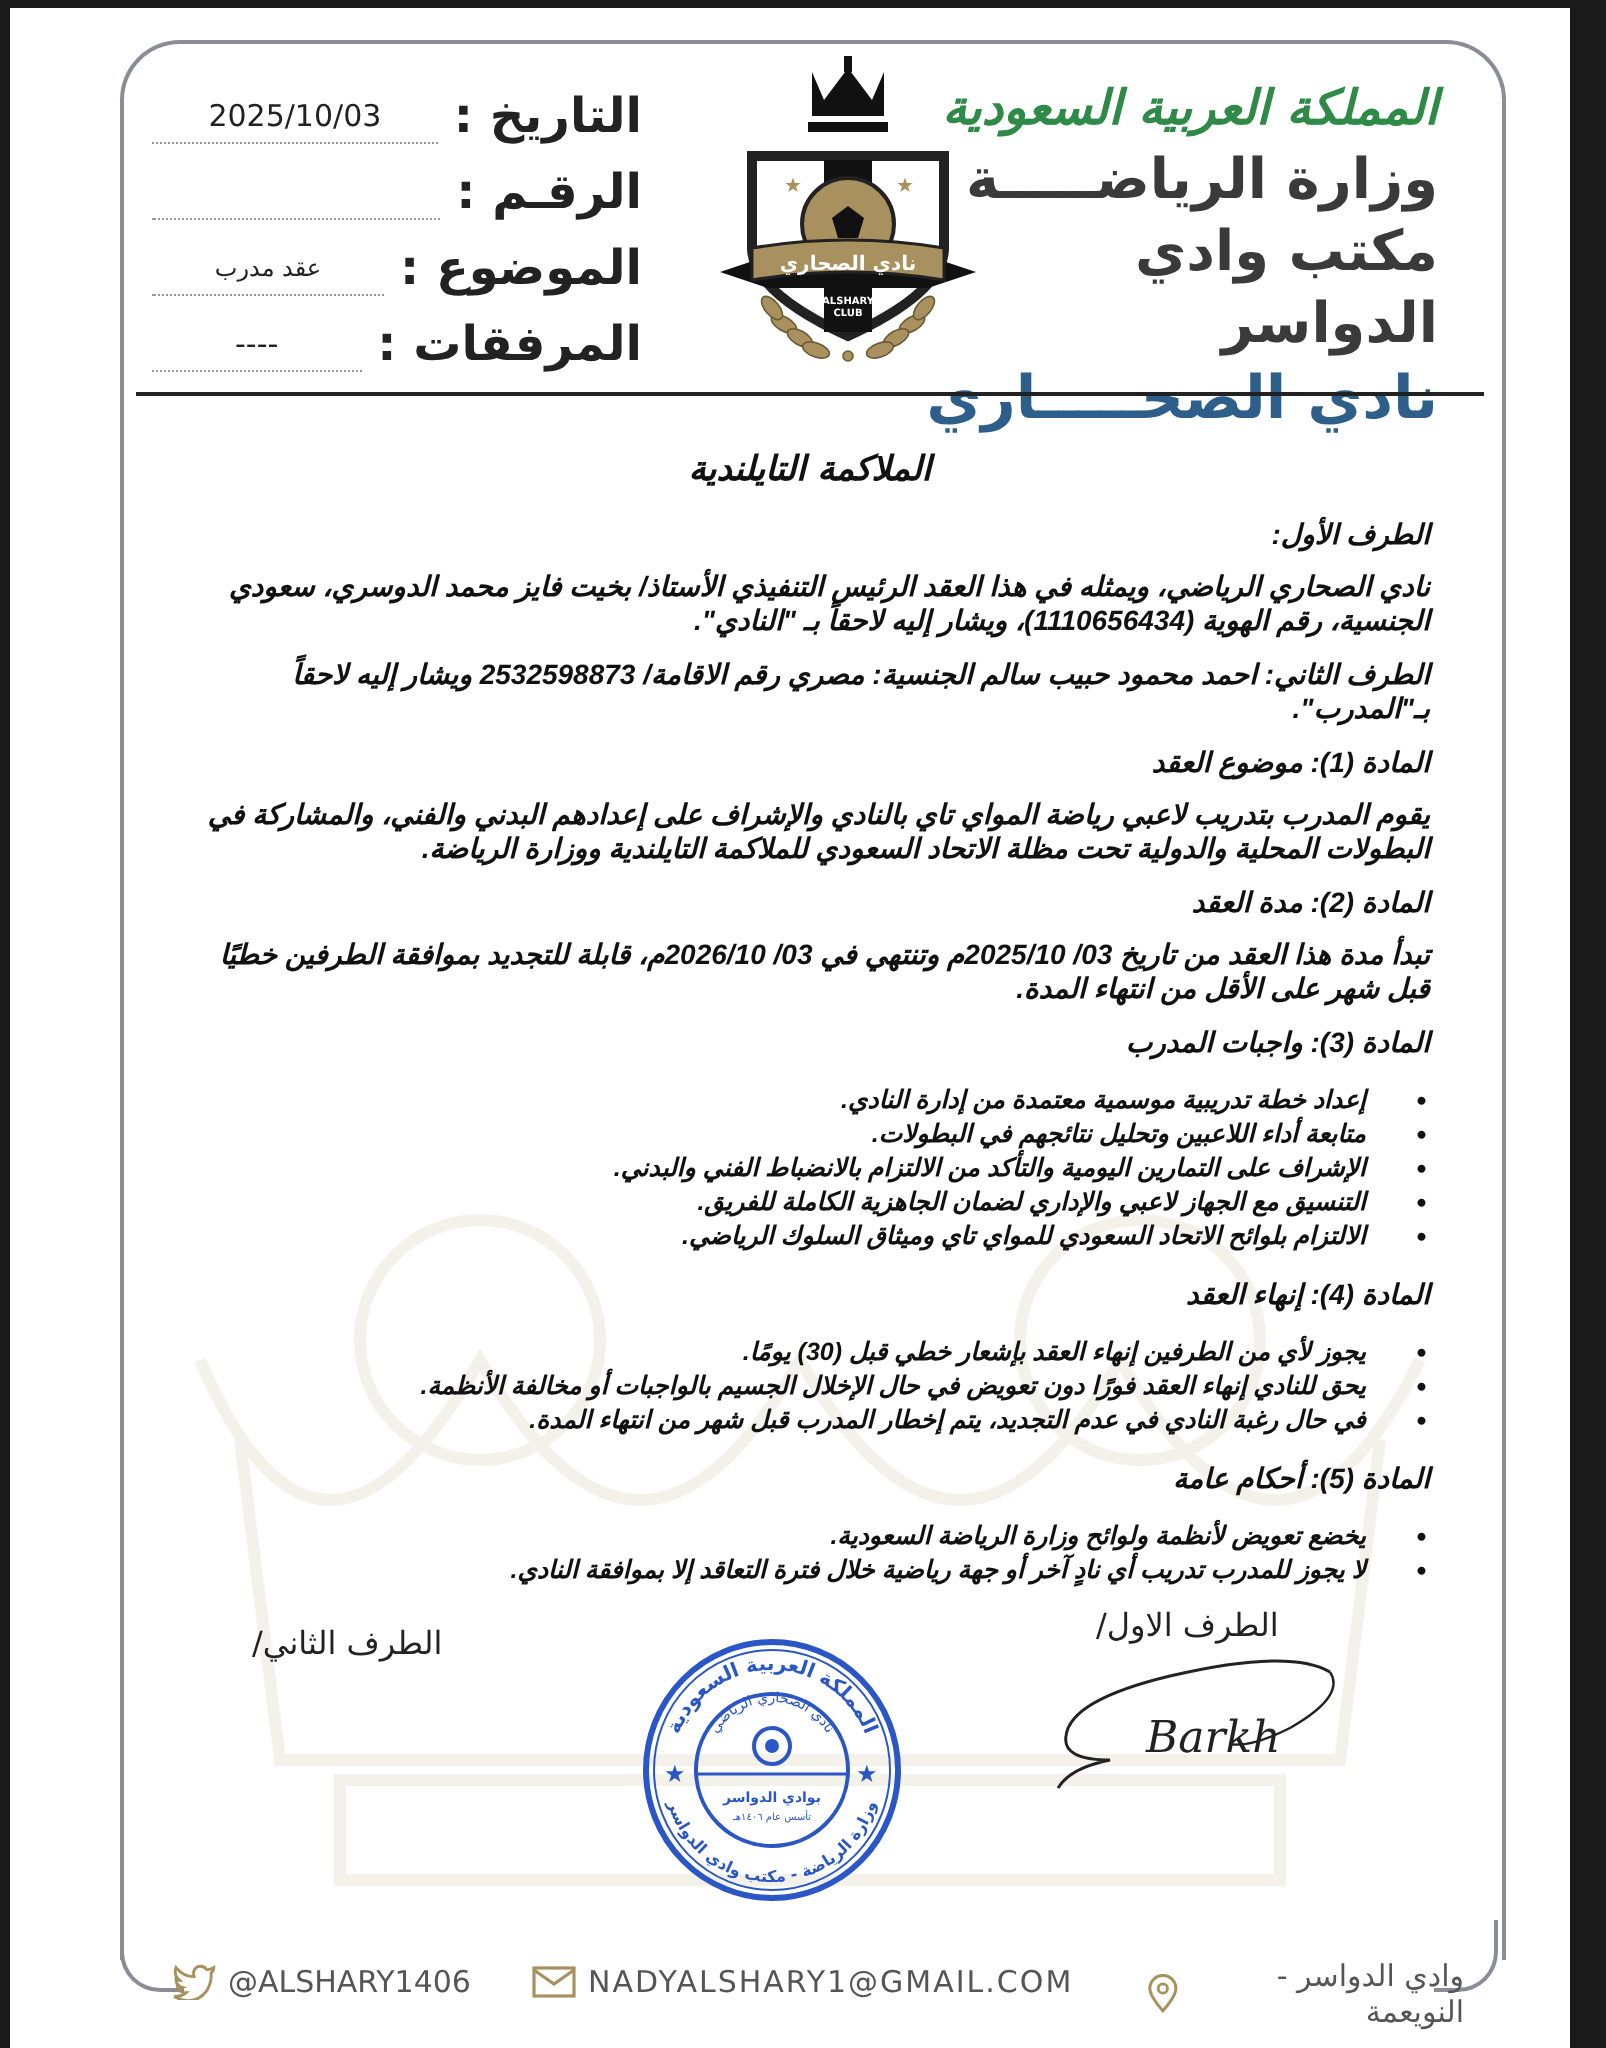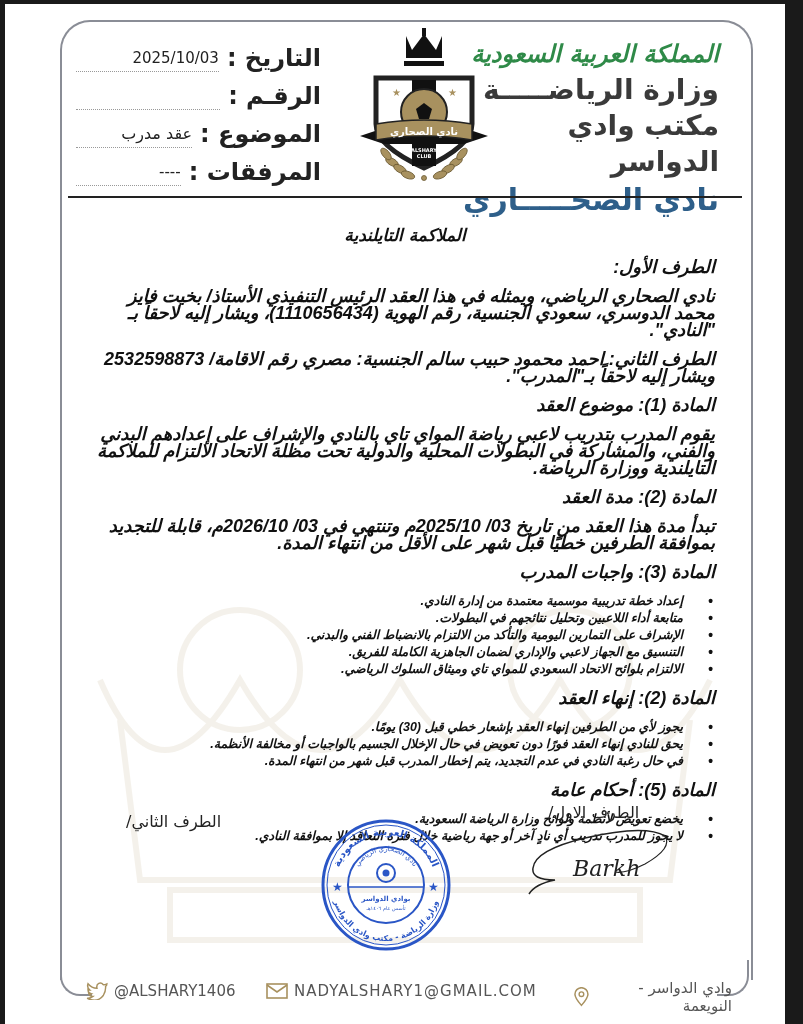--- a/index.html
+++ b/index.html
@@ -34,33 +34,33 @@
     font-size: 28px; font-weight: bold; color: #3a3a3a; line-height: 36px;
   }
   .club-name-header {
     font-size: 30px; font-weight: bold; color: #2e5f8a; line-height: 40px;
   }
   
   .meta { position: absolute; left: 76px; top: 34px; width: 245px; direction: rtl; }
   .meta-row { display: flex; align-items: flex-end; height: 38px; }
   .meta-label { font-size: 24px; font-weight: bold; color: #222; white-space: nowrap; padding-left: 8px; }
   .meta-line {
-    flex: 1; border-bottom: 1px dotted #999; height: 24px; text-align: right;
+    flex: 1; border-bottom: 1px dotted #999; height: 24px; text-align: center;
     font-size: 15px; color: #222; line-height: 22px; direction: ltr;
   }
-  .meta-line.small { font-size: 16px; }
+  .meta-line.small { font-size: 12px; }
   
   .logo { position: absolute; left: 354px; top: 28px; width: 140px; height: 160px; }
   
   .watermark { position: absolute; left: 80px; top: 560px; width: 650px; height: 400px; opacity: 0.12; }
   
   .body { position: absolute; left: 95px; top: 225px; width: 620px; direction: rtl; text-align: right;
     font-family: "Liberation Sans", sans-serif; color: #111; font-style: italic; }
   .doc-title { text-align: center; font-size: 17px; font-weight: bold; margin: 0 0 14px 0; font-family: "DejaVu Sans", sans-serif; }
-  .p { font-size: 18px; font-weight: bold; line-height: 17px; margin: 12px 0 10px 0; }
+  .p { font-size: 14px; font-weight: bold; line-height: 17px; margin: 0 0 10px 0; }
   .p.label { margin-bottom: 9px; }
   ul.bullets { margin: 12px 0 12px 0; padding: 0 32px 0 0; list-style: none; }
   ul.bullets li { font-size: 12.5px; font-weight: bold; line-height: 17px; position: relative; padding-right: 0; }
   ul.bullets li::before { content: "•"; position: absolute; right: -30px; top: 0; font-size: 14px; }
   
   .sig { position: absolute; font-size: 16px; color: #222; direction: rtl; font-family: "DejaVu Sans", sans-serif; }
   .sig-first { left: 548px; top: 803px; }
   .sig-second { left: 126px; top: 788px; margin-top: 24px; }
   .signature { position: absolute; left: 525px; top: 828px; width: 150px; height: 70px; }
   .stamp { position: absolute; left: 318px; top: 817px; width: 135px; height: 135px; }
@@ -149,35 +149,35 @@
   </g>
 </svg>
 
 <div class="body">
   <div class="doc-title">الملاكمة التايلندية</div>
   <div class="p label">الطرف الأول:</div>
   <div class="p">نادي الصحاري الرياضي، ويمثله في هذا العقد الرئيس التنفيذي الأستاذ/ بخيت فايز محمد الدوسري، سعودي الجنسية، رقم الهوية (1110656434)، ويشار إليه لاحقاً بـ "النادي".</div>
   <div class="p">الطرف الثاني: احمد محمود حبيب سالم الجنسية: مصري رقم الاقامة/ 2532598873 ويشار إليه لاحقاً بـ"المدرب".</div>
 
   <div class="p label">المادة (1): موضوع العقد</div>
-  <div class="p">يقوم المدرب بتدريب لاعبي رياضة المواي تاي بالنادي والإشراف على إعدادهم البدني والفني، والمشاركة في البطولات المحلية والدولية تحت مظلة الاتحاد الالتزام للملاكمة التايلندية ووزارة الرياضة.</div>
+  <div class="p">يقوم المدرب بتدريب لاعبي رياضة المواي تاي بالنادي والإشراف على إعدادهم البدني والفني، والمشاركة في البطولات المحلية والدولية تحت مظلة الاتحاد السعودي للملاكمة التايلندية ووزارة الرياضة.</div>
 
   <div class="p label">المادة (2): مدة العقد</div>
   <div class="p">تبدأ مدة هذا العقد من تاريخ 03/ 2025/10م وتنتهي في 03/ 2026/10م، قابلة للتجديد بموافقة الطرفين خطيًا قبل شهر على الأقل من انتهاء المدة.</div>
 
   <div class="p label">المادة (3): واجبات المدرب</div>
   <ul class="bullets">
     <li>إعداد خطة تدريبية موسمية معتمدة من إدارة النادي.</li>
     <li>متابعة أداء اللاعبين وتحليل نتائجهم في البطولات.</li>
     <li>الإشراف على التمارين اليومية والتأكد من الالتزام بالانضباط الفني والبدني.</li>
     <li>التنسيق مع الجهاز لاعبي والإداري لضمان الجاهزية الكاملة للفريق.</li>
     <li>الالتزام بلوائح الاتحاد السعودي للمواي تاي وميثاق السلوك الرياضي.</li>
   </ul>
 
-  <div class="p label">المادة (2): إنهاء العقد</div>
+  <div class="p label">المادة (4): إنهاء العقد</div>
   <ul class="bullets">
     <li>يجوز لأي من الطرفين إنهاء العقد بإشعار خطي قبل (30) يومًا.</li>
     <li>يحق للنادي إنهاء العقد فورًا دون تعويض في حال الإخلال الجسيم بالواجبات أو مخالفة الأنظمة.</li>
     <li>في حال رغبة النادي في عدم التجديد، يتم إخطار المدرب قبل شهر من انتهاء المدة.</li>
   </ul>
 
   <div class="p label">المادة (5): أحكام عامة</div>
   <ul class="bullets">
     <li>يخضع تعويض لأنظمة ولوائح وزارة الرياضة السعودية.</li>
     <li>لا يجوز للمدرب تدريب أي نادٍ آخر أو جهة رياضية خلال فترة التعاقد إلا بموافقة النادي.</li>

